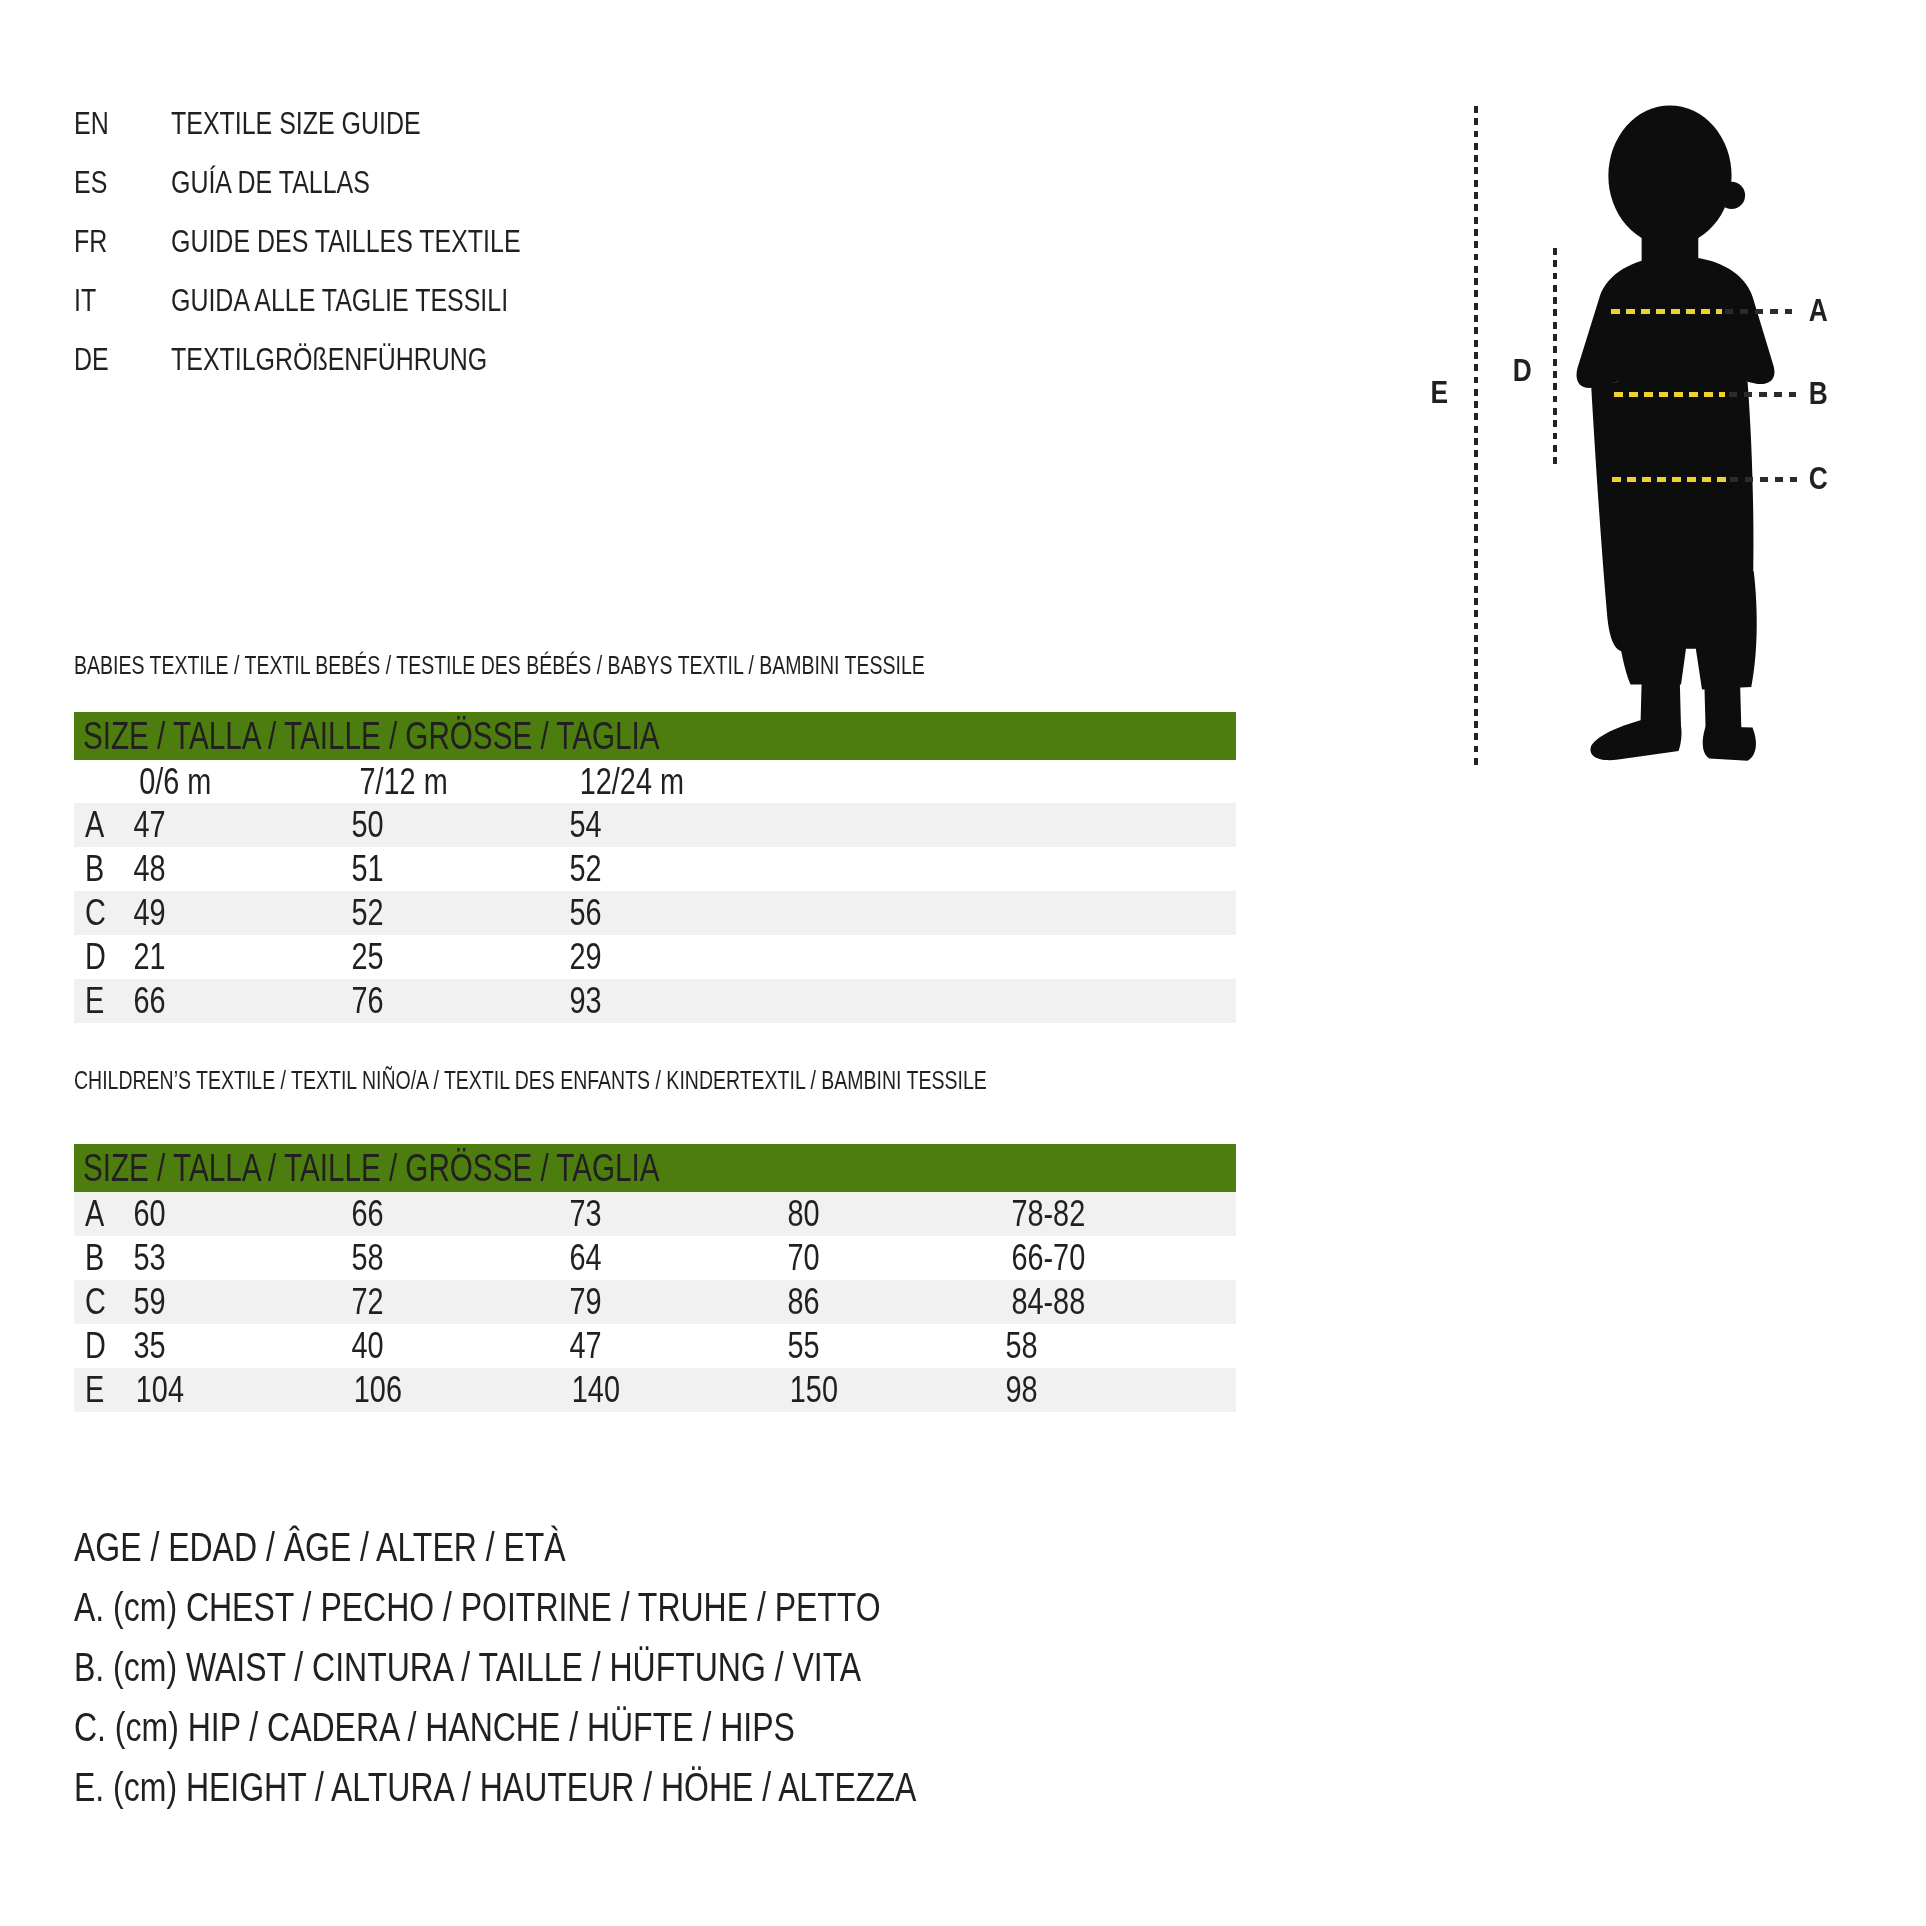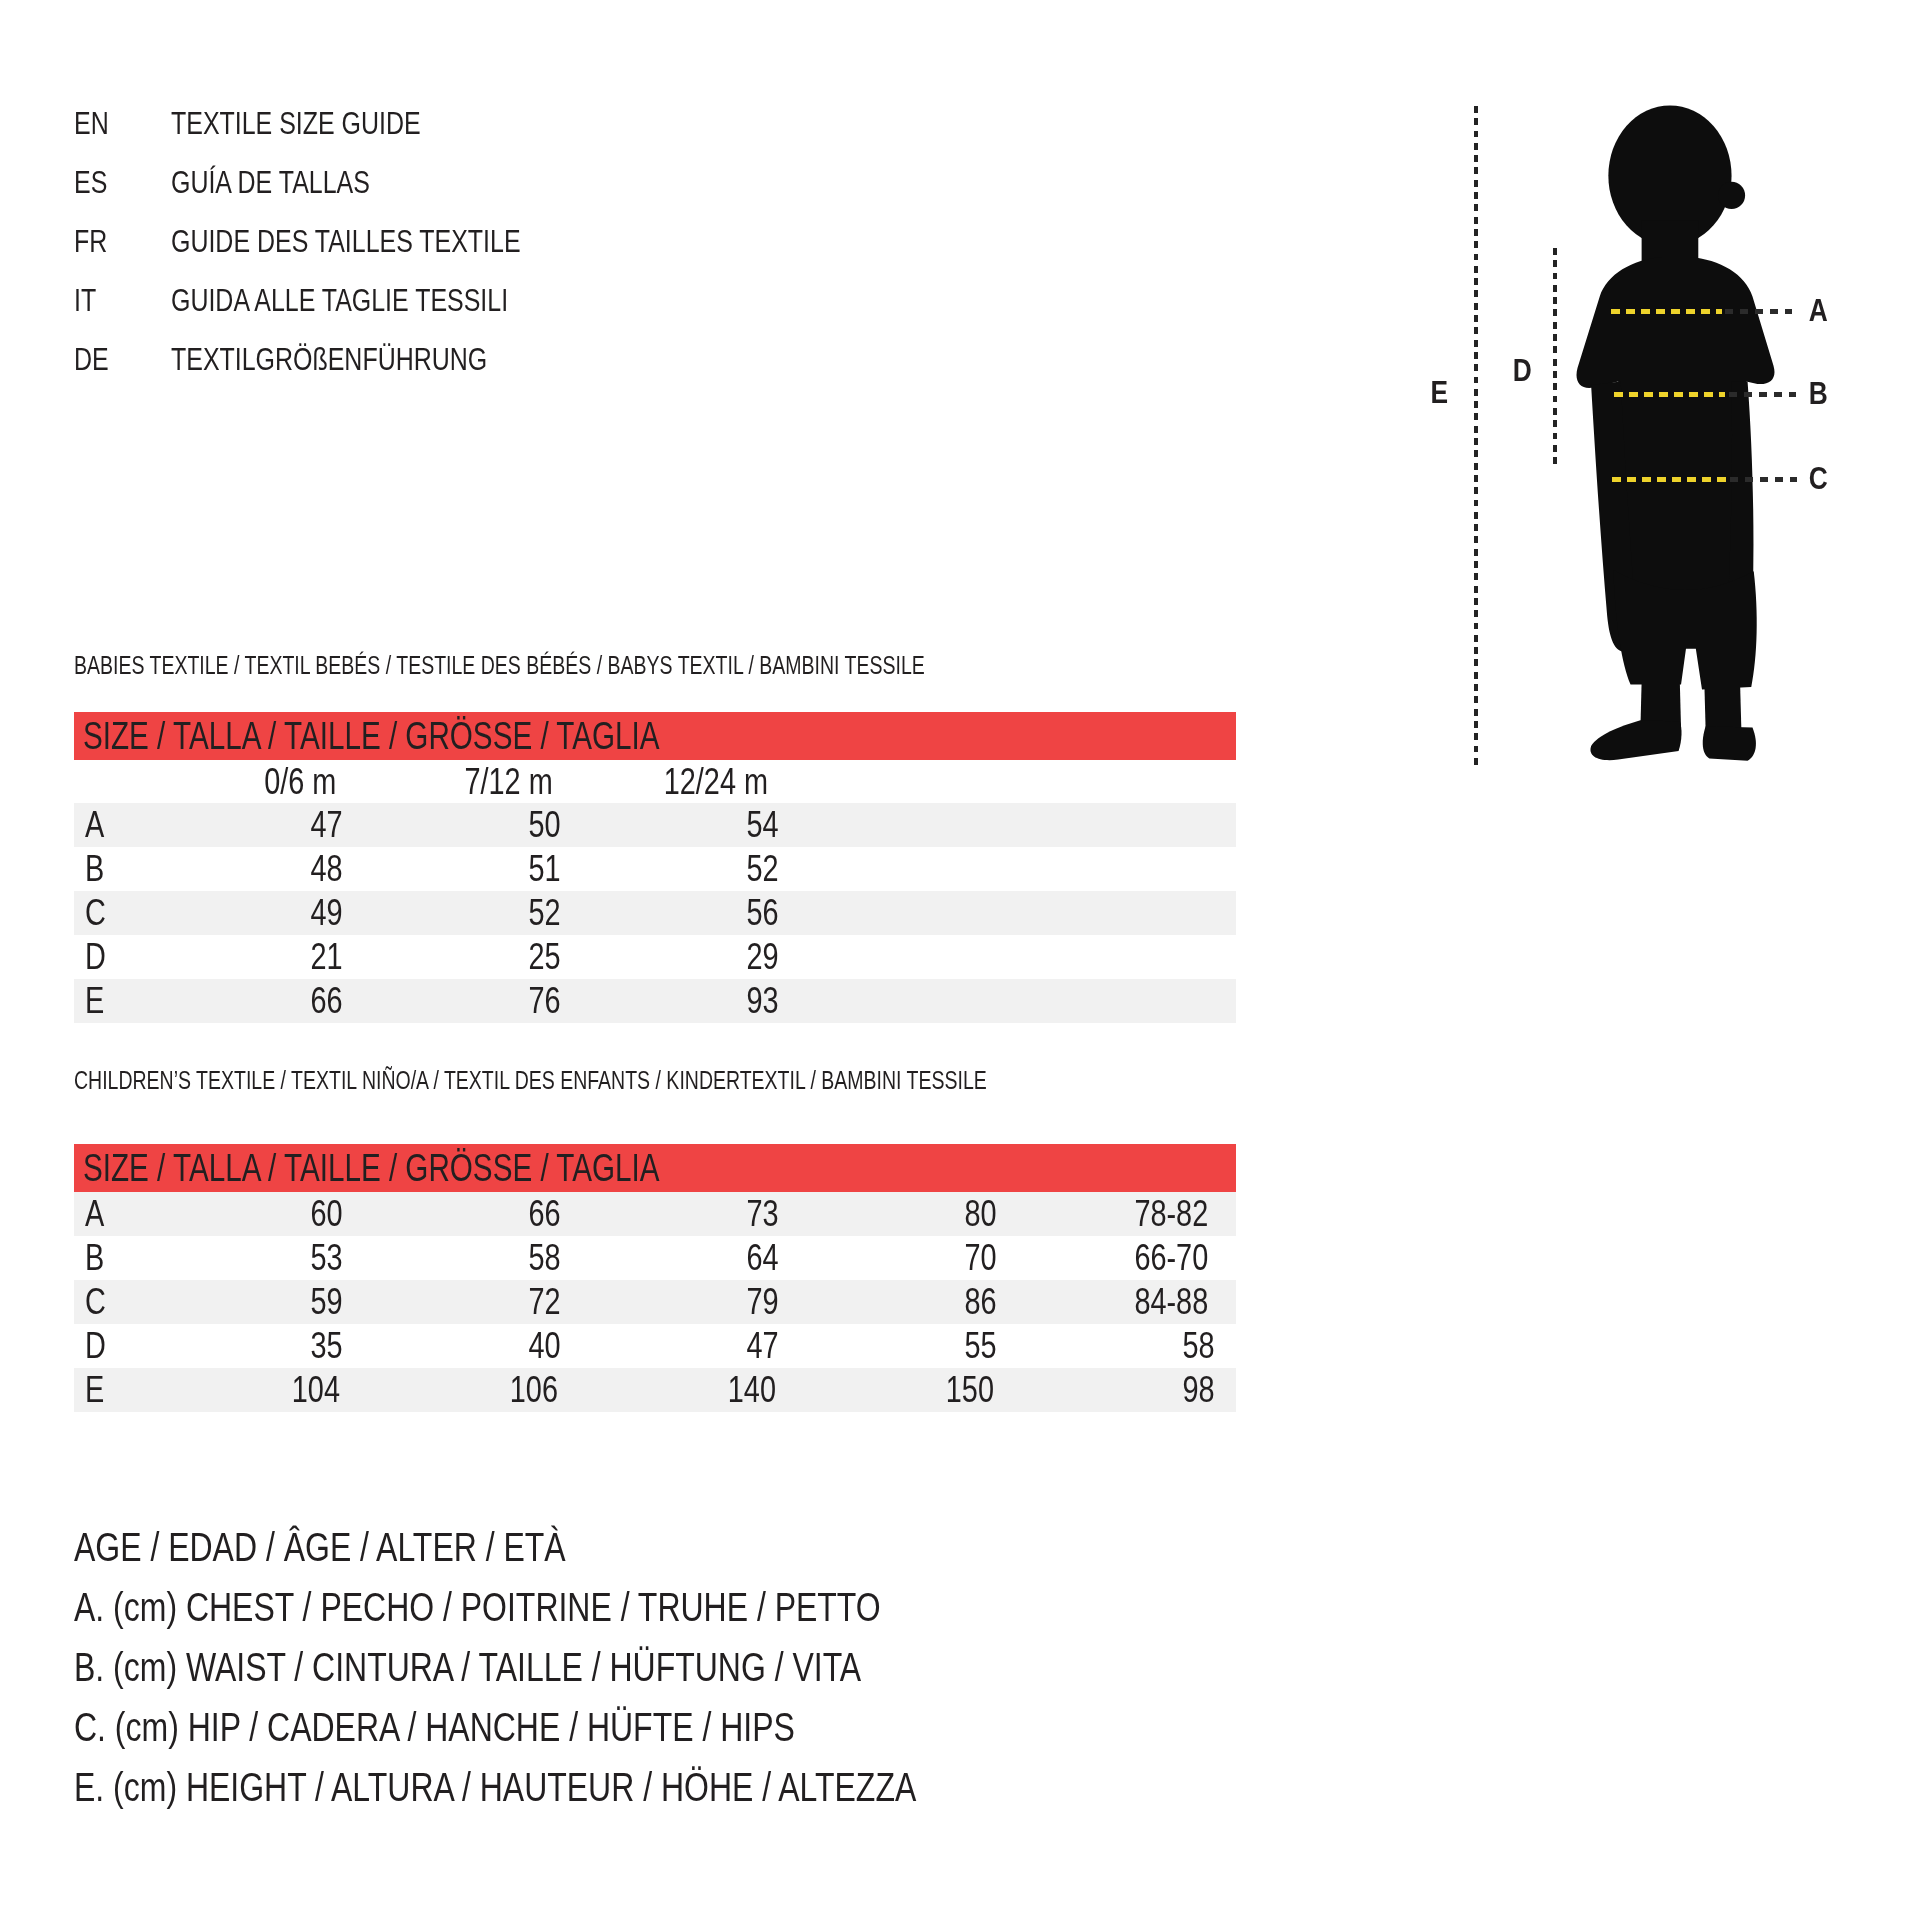--- a/index.html
+++ b/index.html
@@ -17,28 +17,28 @@
   .lang-block{left:74px;top:94px;}
   .lang-row{height:59px;line-height:59px;font-size:32px;}
   .lang-code{width:97px;display:inline-block;vertical-align:top;}
   .lang-title{display:inline-block;vertical-align:top;}
 
   
   .section-title{font-size:25px;line-height:39px;}
 
   
   .size-table{width:1162px;}
-  .band{height:48px;background:#ef4444;display:flex;align-items:center;padding-left:8.6px;box-sizing:border-box;font-size:38px;}
+  .band{height:48px;background:#4d7c0f;display:flex;align-items:center;padding-left:8.6px;box-sizing:border-box;font-size:38px;}
   .thead-row,.trow{display:grid;align-items:center;font-size:37px;}
   .babies .thead-row,.babies .trow{grid-template-columns:55px 218px 218px 218px;}
   .children .thead-row,.children .trow{grid-template-columns:55px 218px 218px 218px 218px 218px;}
   .thead-row{height:43px;}
   .trow{height:44px;}
   .trow.stripe{background:#f1f1f1;}
-  .cell{text-align:right;}
+  .cell{text-align:left;}
   .rowlab{text-align:left;padding-left:11px;}
 
   
   .legend-block{left:74px;top:1517px;}
   .legend-line{height:60px;line-height:60px;font-size:41px;}
 
   
   .vdash{width:3.7px;background:repeating-linear-gradient(to bottom,#232323 0 6.8px,transparent 6.8px 12.3px);}
   .ydash{height:5px;background:repeating-linear-gradient(to right,#eed32b 0 8.6px,transparent 8.6px 15px);}
   .kdash{height:5px;background:repeating-linear-gradient(to right,#2b2b2b 0 8px,transparent 8px 15px);}

